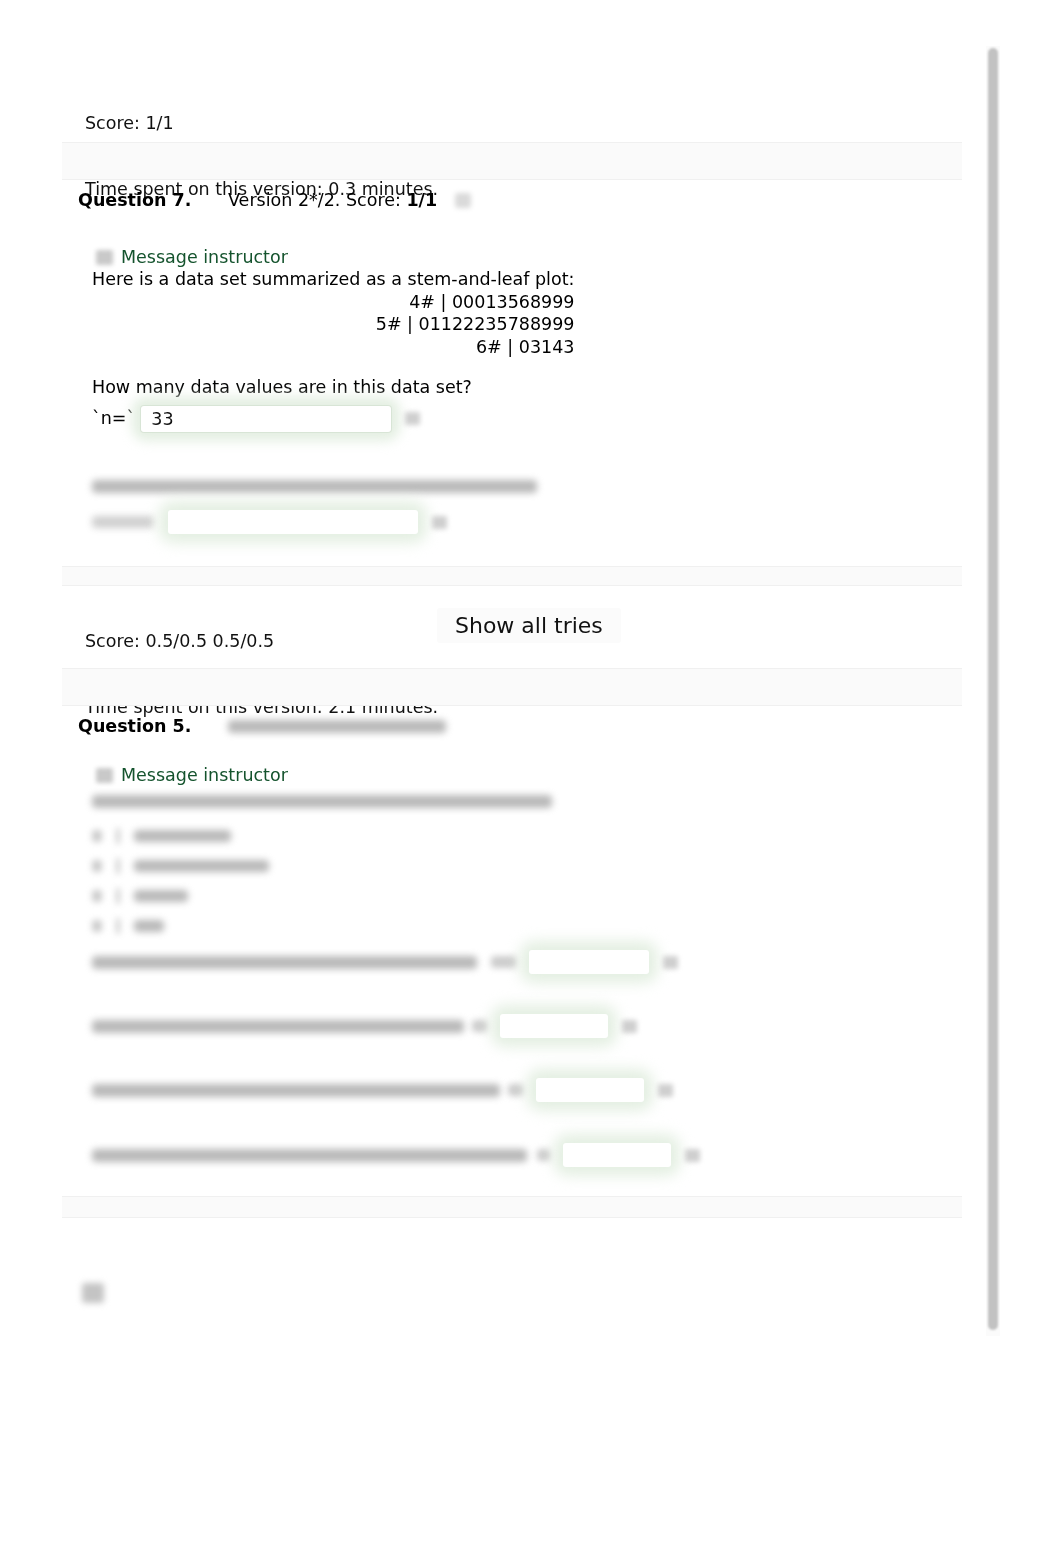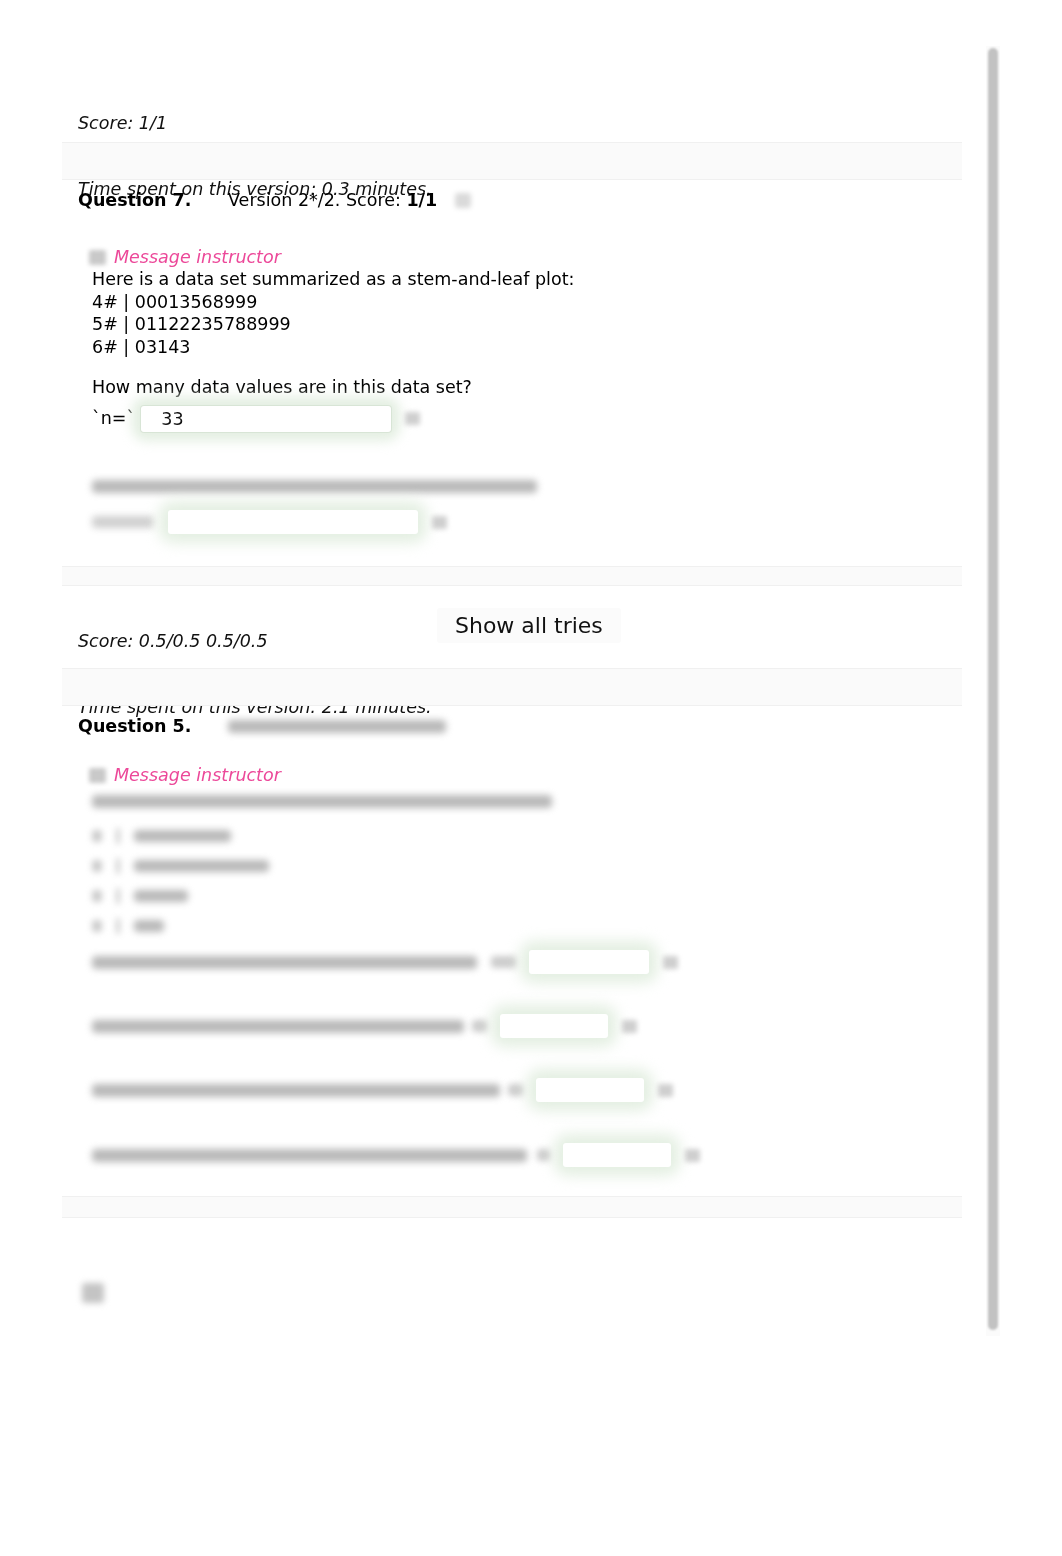--- a/index.html
+++ b/index.html
@@ -59,45 +59,44 @@
     width: 10px;
     height: 1282px;
     border-radius: 5px;
     background: #c2c2c2;
     filter: blur(1.1px);
   }
 
   
   .result-block {
     position: absolute;
-    left: 78px;
+    left: 85px;
     font-size: 17.5px;
     line-height: 22px;
     color: #111;
     white-space: pre;
-    font-style: italic;
   }
   .result-line { display: block; }
 
   .msg-row {
     display: flex;
     align-items: center;
     gap: 8px;
     margin-top: 3px;
     margin-left: 11px;
   }
   .msg-icon {
     width: 17px; height: 15px;
     border-radius: 2px;
     background: #c9c9c9;
     filter: blur(2.2px);
     flex: none;
   }
   .msg-link {
-    color: #ec4899;
+    color: #14532d;
     font-size: 17.5px;
     line-height: 20px;
   }
 
   
   .band {
     position: absolute;
     left: 62px;
     width: 900px;
     background: #fafafa;
@@ -130,21 +129,21 @@
     align-self: center;
   }
 
   
   .q-body {
     position: absolute;
     left: 92px;
     font-size: 17.5px;
     line-height: 22.5px;
   }
-  .stem-line { white-space: pre; display: block; }
+  .stem-line { white-space: pre; display: block; text-align: right; }
   .prompt { display: block; margin-top: 18px; }
 
   
   .ans-row {
     display: flex;
     align-items: center;
     gap: 0px;
     margin-top: 7px;
   }
   .ans-label {
@@ -168,21 +167,21 @@
     position: relative;
     width: 250px;
     height: 26px;
     line-height: 26px;
     background: #ffffff;
     border: none;
     border-radius: 3px;
     font-family: "DejaVu Sans", "Liberation Sans", sans-serif;
     font-size: 17.5px;
     color: #111;
-    padding: 0 20px;
+    padding: 0 10px;
     box-sizing: border-box;
     box-shadow: 0 0 0 1px rgba(200,214,198,0.45);
   }
   .check-mark {
     position: relative;
     margin-left: 14px;
     width: 15px; height: 13px;
     background: #cfcfcf;
     filter: blur(2.4px);
     border-radius: 2px;

